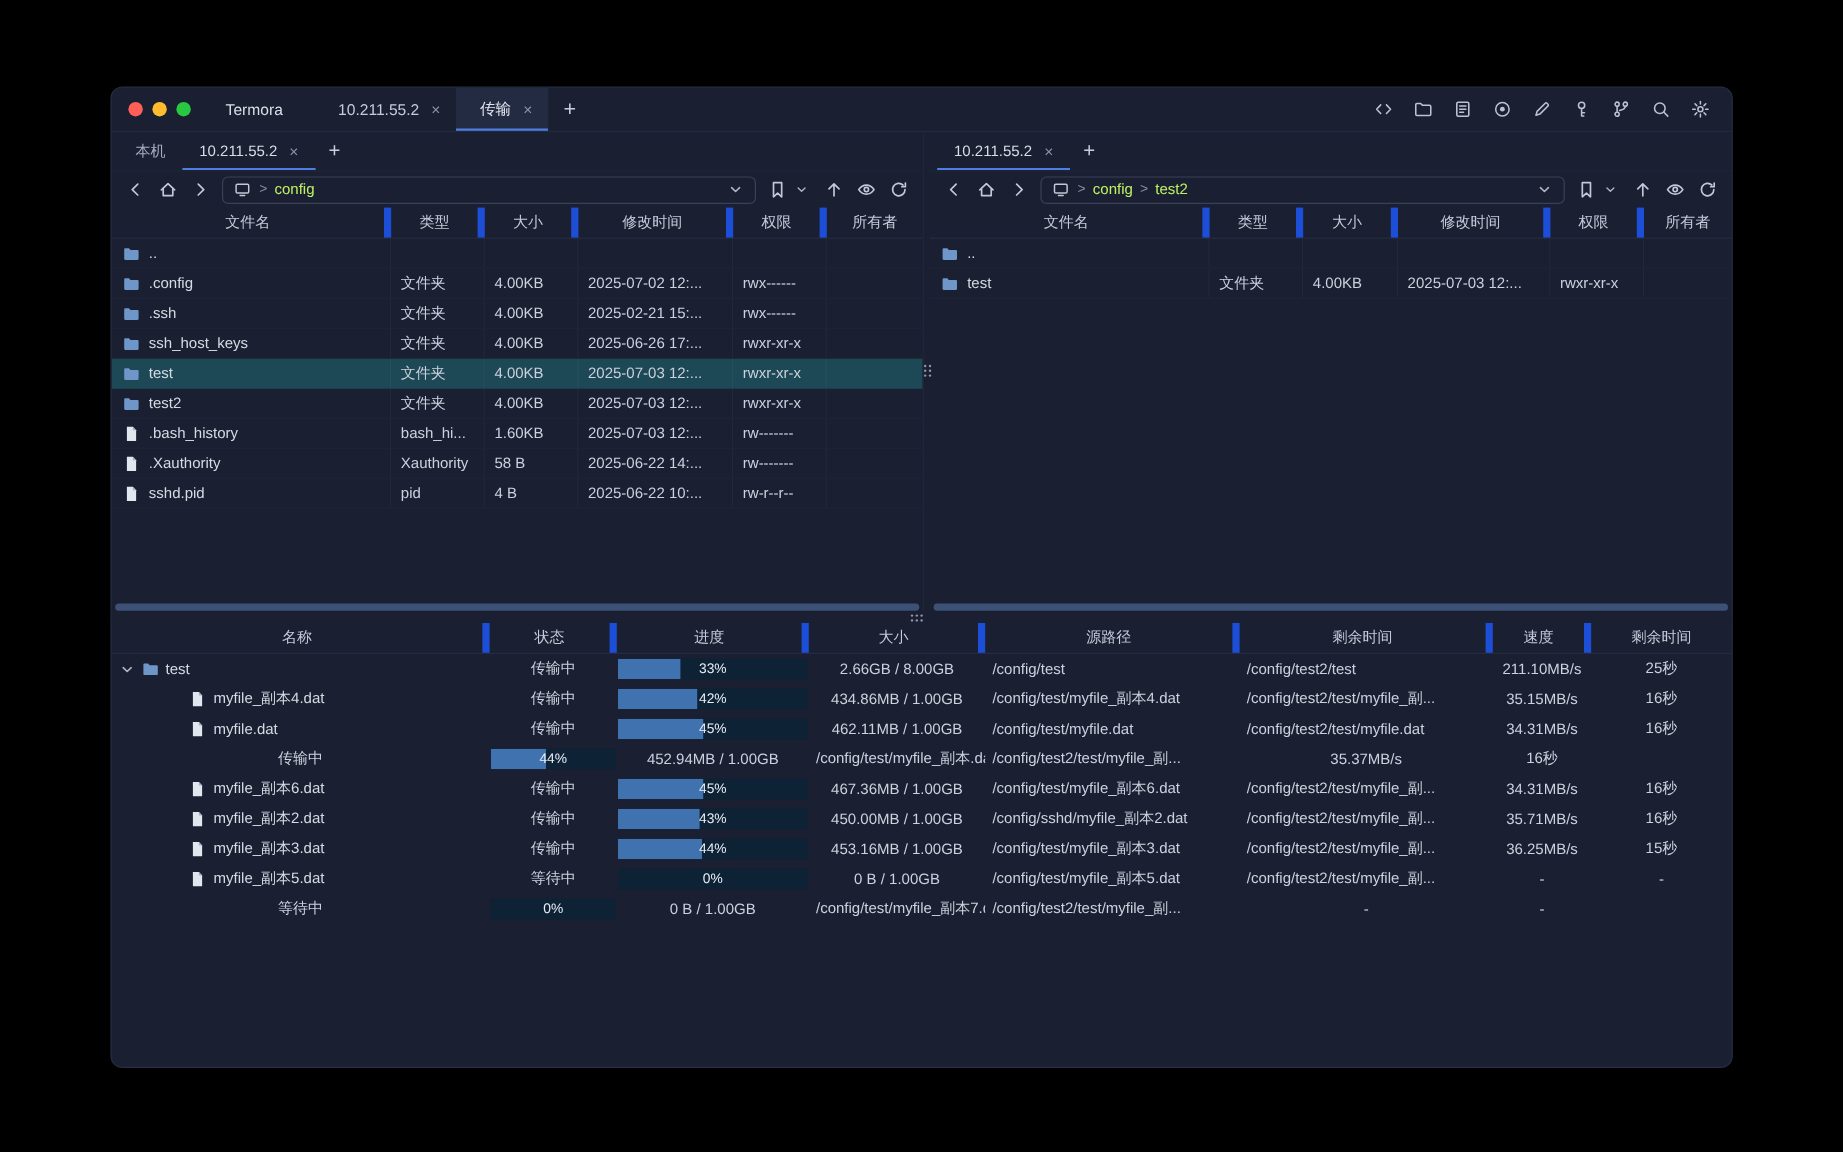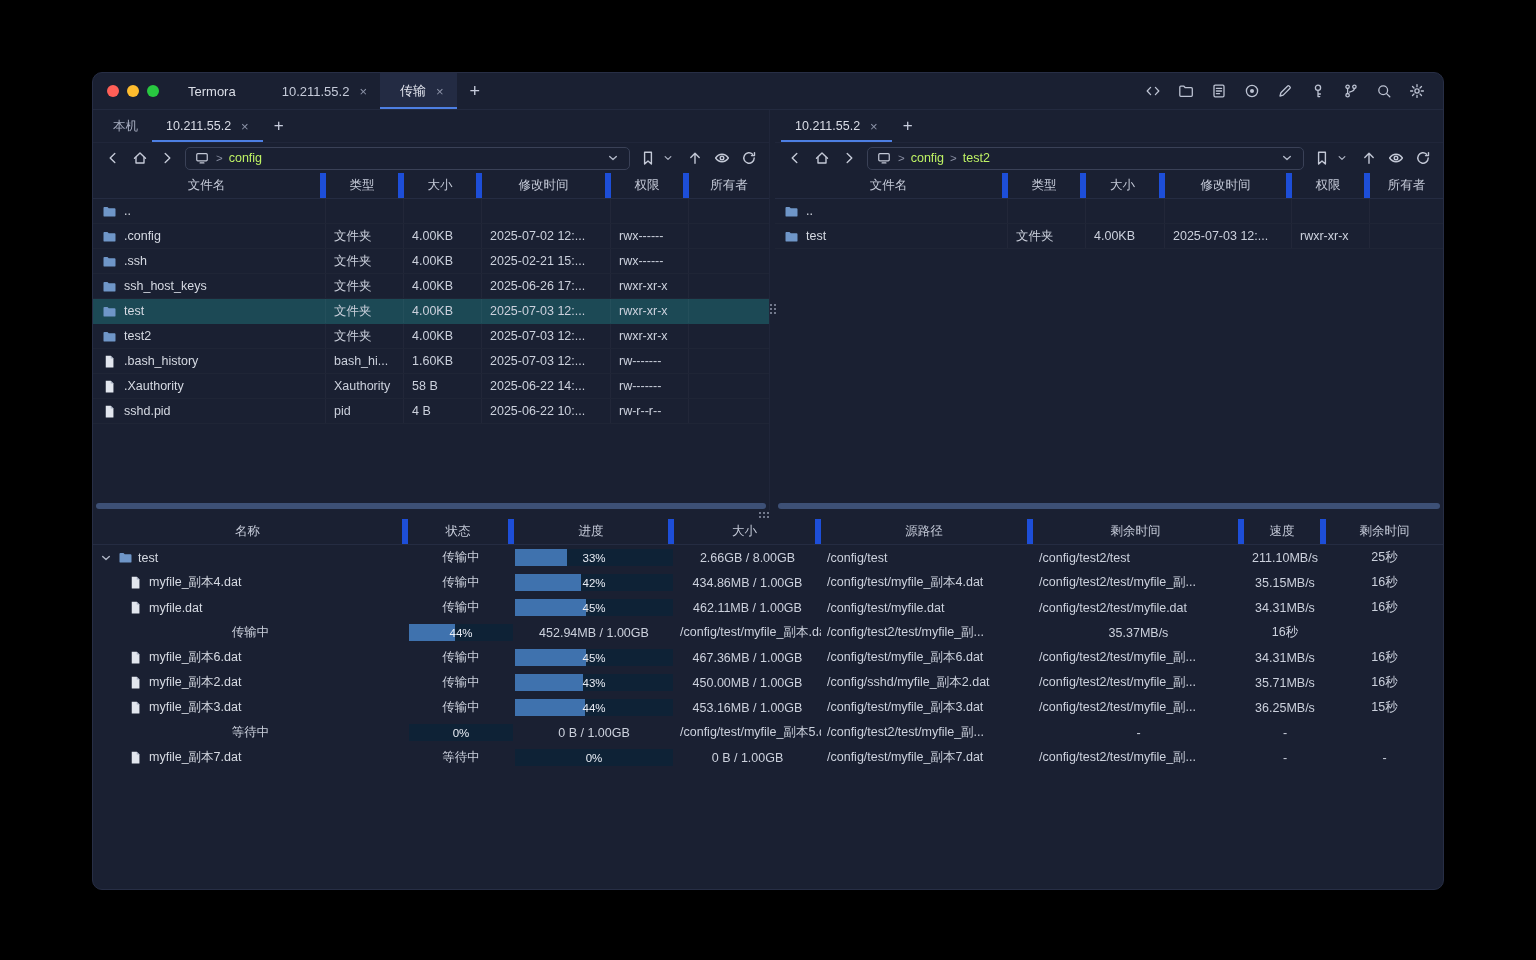--- a/index.html
+++ b/index.html
@@ -72,21 +72,21 @@
 
   
   .transfer{flex:1;display:flex;flex-direction:column;min-height:0;--tcols:315px 106px 160px 147px 212px 211px 82px 1fr}
   .thead{height:26px;flex:0 0 26px;display:grid;grid-template-columns:var(--tcols);border-bottom:1px solid #252c42}
   .tbody{flex:1;overflow:hidden}
   .trow{height:25px;display:grid;grid-template-columns:var(--tcols)}
   .tc{display:flex;align-items:center;white-space:nowrap;overflow:hidden;padding:0 6px;color:#ccd1dd}
   .tc.center{justify-content:center}
   .tc.name{color:#d6dae3}
   .tc.name.lvl0{padding-left:6px;gap:5px}
-  .tc.name.lvl1{padding-left:35px;gap:6px}
+  .tc.name.lvl1{padding-left:64px;gap:6px}
   .tc .icon svg{width:15px;height:15px}
   .tc .chev svg{width:14px;height:14px}
   .tc.prog{padding:0 1px}
   .track{position:relative;flex:1;height:17px;background:#0e2236;overflow:hidden}
   .fill{position:absolute;left:0;top:0;bottom:0;background:#3f72ae}
   .pct{position:absolute;inset:0;display:flex;align-items:center;justify-content:center;font-size:11.5px;color:#e9edf5}
 </style>
 </head>
 <body>
 
@@ -725,43 +725,43 @@
               <span class="pct">44%</span>
             </div>
           </div>
           <div class="tc center">453.16MB / 1.00GB</div>
           <div class="tc">/config/test/myfile_副本3.dat</div>
           <div class="tc">/config/test2/test/myfile_副...</div>
           <div class="tc center">36.25MB/s</div>
           <div class="tc center">15秒</div>
         </div>
         <div class="trow">
+          <div class="tc name lvl1">
+            <span class="icon ">
+              <svg viewBox="0 0 16 16">
+                <path d="M4 1.8h5.3l2.9 3V14c0 .3-.2.5-.5.5H4.5A.5.5 0 0 1 4 14z" fill="#e2e6ee"></path>
+                <path d="M9.3 1.8v3h2.9z" fill="#a9b2c4"></path>
+              </svg>
+            </span>
+            <span>myfile_副本5.dat</span>
+          </div>
           <div class="tc center">等待中</div>
           <div class="tc prog">
             <div class="track">
               <div class="fill" style="width:0%"></div>
               <span class="pct">0%</span>
             </div>
           </div>
           <div class="tc center">0 B / 1.00GB</div>
           <div class="tc">/config/test/myfile_副本5.dat</div>
           <div class="tc">/config/test2/test/myfile_副...</div>
           <div class="tc center">-</div>
           <div class="tc center">-</div>
         </div>
         <div class="trow">
-          <div class="tc name lvl1">
-            <span class="icon ">
-              <svg viewBox="0 0 16 16">
-                <path d="M4 1.8h5.3l2.9 3V14c0 .3-.2.5-.5.5H4.5A.5.5 0 0 1 4 14z" fill="#e2e6ee"></path>
-                <path d="M9.3 1.8v3h2.9z" fill="#a9b2c4"></path>
-              </svg>
-            </span>
-            <span>myfile_副本7.dat</span>
-          </div>
           <div class="tc center">等待中</div>
           <div class="tc prog">
             <div class="track">
               <div class="fill" style="width:0%"></div>
               <span class="pct">0%</span>
             </div>
           </div>
           <div class="tc center">0 B / 1.00GB</div>
           <div class="tc">/config/test/myfile_副本7.dat</div>
           <div class="tc">/config/test2/test/myfile_副...</div>

